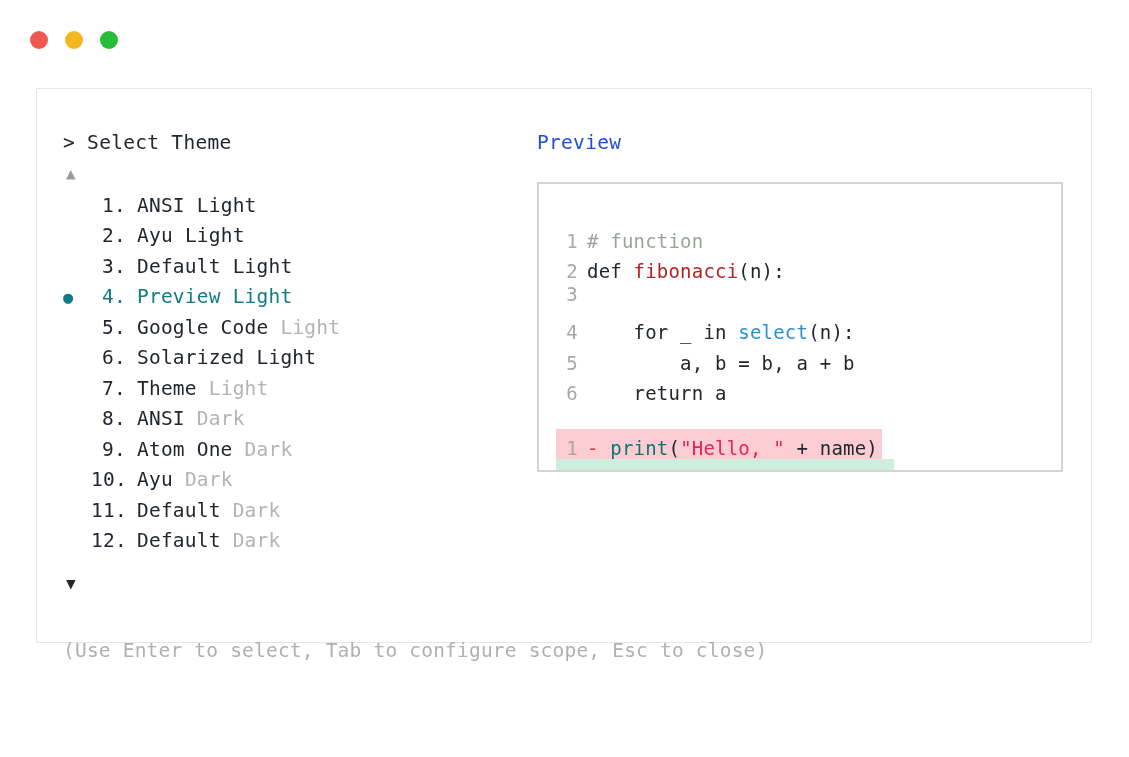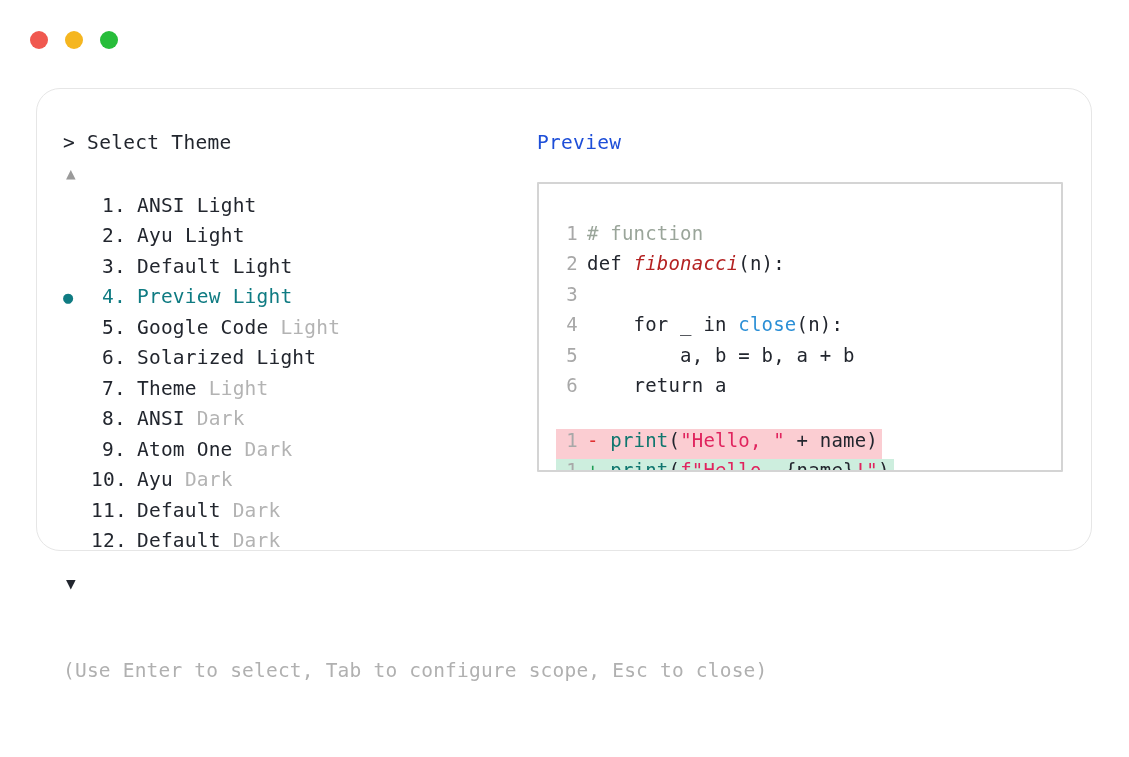--- a/index.html
+++ b/index.html
@@ -30,25 +30,25 @@
   .dot-close   { background: #f0584f; }
   .dot-min     { background: #f5b620; }
   .dot-max     { background: #27bd3a; }
 
   
   .card {
     position: absolute;
     left: 36px;
     top: 88px;
     width: 1056px;
-    height: 463px;
+    height: 555px;
     box-sizing: border-box;
     background: #ffffff;
     border: 1.5px solid #e6e6e6;
-    border-radius: 24px;
+    border-radius: 1px;
   }
 
   .card-inner {
     position: absolute;
     left: 0; top: 0; right: 0; bottom: 0;
   }
 
   
   .left-col {
     position: absolute;
@@ -110,21 +110,21 @@
   .variant-muted { color: #b3b3b3; }
   .theme-item.selected .item-index,
   .theme-item.selected .item-name,
   .theme-item.selected .item-variant {
     color: #0f7b82;
   }
 
   .footer-hint {
     position: absolute;
     left: 26px;
-    top: 570px;
+    top: 550px;
     font-size: 19.5px;
     color: #b0b0b0;
     letter-spacing: 0.2px;
     white-space: pre;
   }
 
   
   .right-col {
     position: absolute;
     left: 500px;
@@ -165,26 +165,26 @@
     color: #22262e;
   }
   .code-line .ln {
     width: 22px;
     flex: 0 0 22px;
     text-align: right;
     color: #a8a8a8;
     padding-right: 9px;
     box-sizing: content-box;
   }
-  .code-text { white-space: pre; }
+  .code-text { white-space: pre; margin-top: 8px; }
 
   
   .tok-comment { color: #9aa59a; }
   .tok-keyword { color: #22262e; }
-  .tok-fname   { color: #b42222; font-style: italic; }
+  .tok-fname   { color: #b42222; }
   .tok-num     { color: #0f7b82; }
   .tok-builtin { color: #2b8fd6; }
   .tok-fn      { color: #0f766e; }
   .tok-str     { color: #e0245e; }
   .tok-plain   { color: #22262e; }
 
   .code-gap { height: 24px; }
 
   .diff-line {
     height: 30.5px;
@@ -248,21 +248,21 @@
     <div class="footer-hint">(Use Enter to select, Tab to configure scope, Esc to close)</div>
 
     <div class="right-col">
       <div class="preview-label">Preview</div>
 
       <div class="preview-panel">
         <div class="code-block" id="code-block">
             <div class="code-line"><span class="ln">1</span><span class="code-text"><span class="tok-comment"># function</span></span></div>
             <div class="code-line"><span class="ln">2</span><span class="code-text"><span class="tok-keyword">def </span><span class="tok-fname">fibonacci</span><span class="tok-plain">(n):</span></span></div>
             <div class="code-line"><span class="ln">3</span></div>
-            <div class="code-line"><span class="ln">4</span><span class="code-text"><span class="tok-plain">    for _ in </span><span class="tok-builtin">close</span><span class="tok-plain">(n):</span></span></div>
+            <div class="code-line"><span class="ln">4</span><span class="code-text"><span class="tok-plain">    for _ in </span><span class="tok-builtin">select</span><span class="tok-plain">(n):</span></span></div>
             <div class="code-line"><span class="ln">5</span><span class="code-text"><span class="tok-plain">        a, b = b, a + b</span></span></div>
             <div class="code-line"><span class="ln">6</span><span class="code-text"><span class="tok-plain">    return a</span></span></div>
             <div class="code-gap"></div>
             <div class="diff-line diff-del"><span class="ln">1</span><span class="diff-sign-del">- </span><span class="code-text"><span class="tok-fn">print</span><span class="tok-plain">(</span><span class="tok-str">"Hello, "</span><span class="tok-plain"> + name)</span></span></div>
             <div class="diff-line diff-add"><span class="ln">1</span><span class="diff-sign-add">+ </span><span class="code-text"><span class="tok-fn">print</span><span class="tok-plain">(</span><span class="tok-str">f"Hello, </span><span class="tok-plain">{name}</span><span class="tok-str">!"</span><span class="tok-plain">)</span></span></div>
           </div>
       </div>
     </div>
 
   </div>

